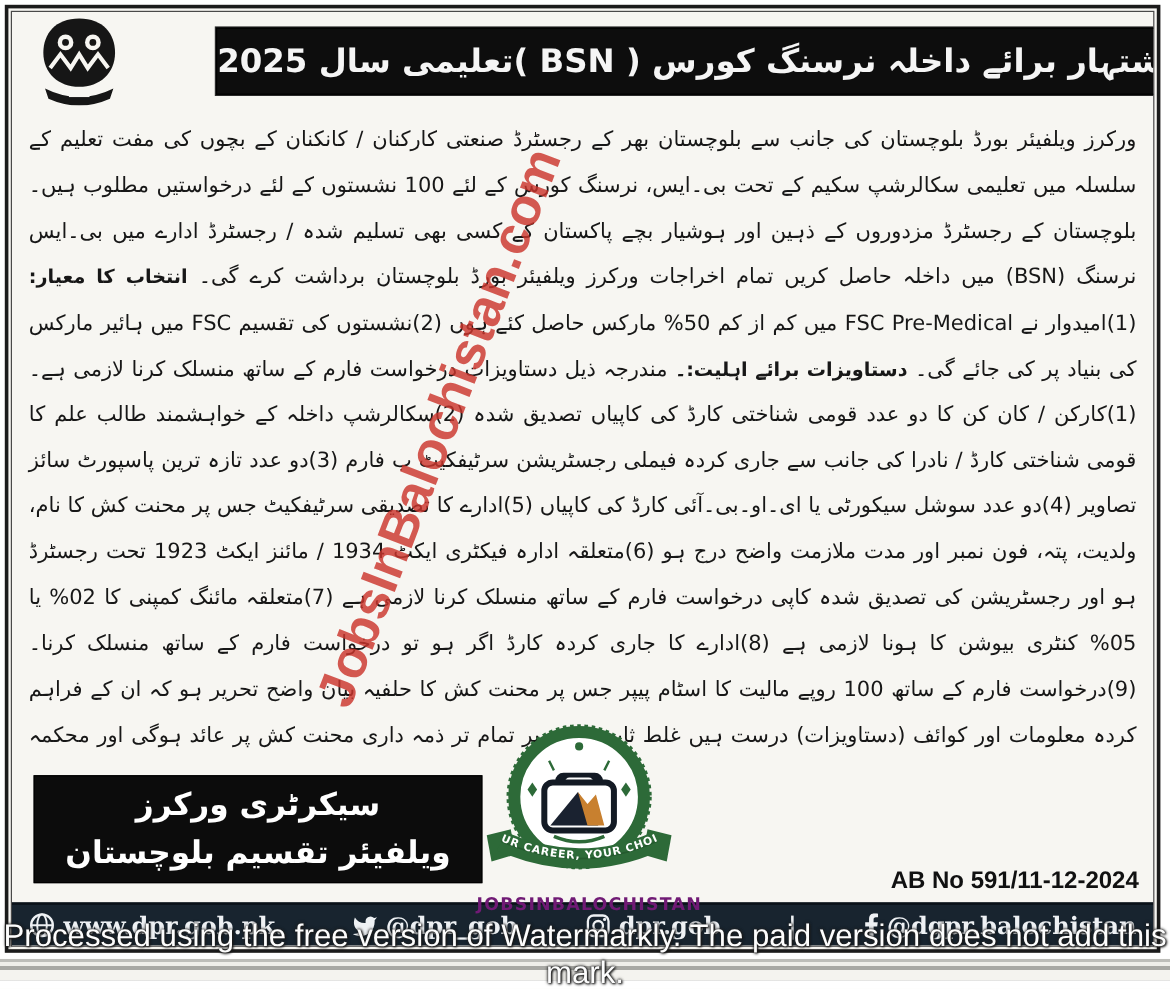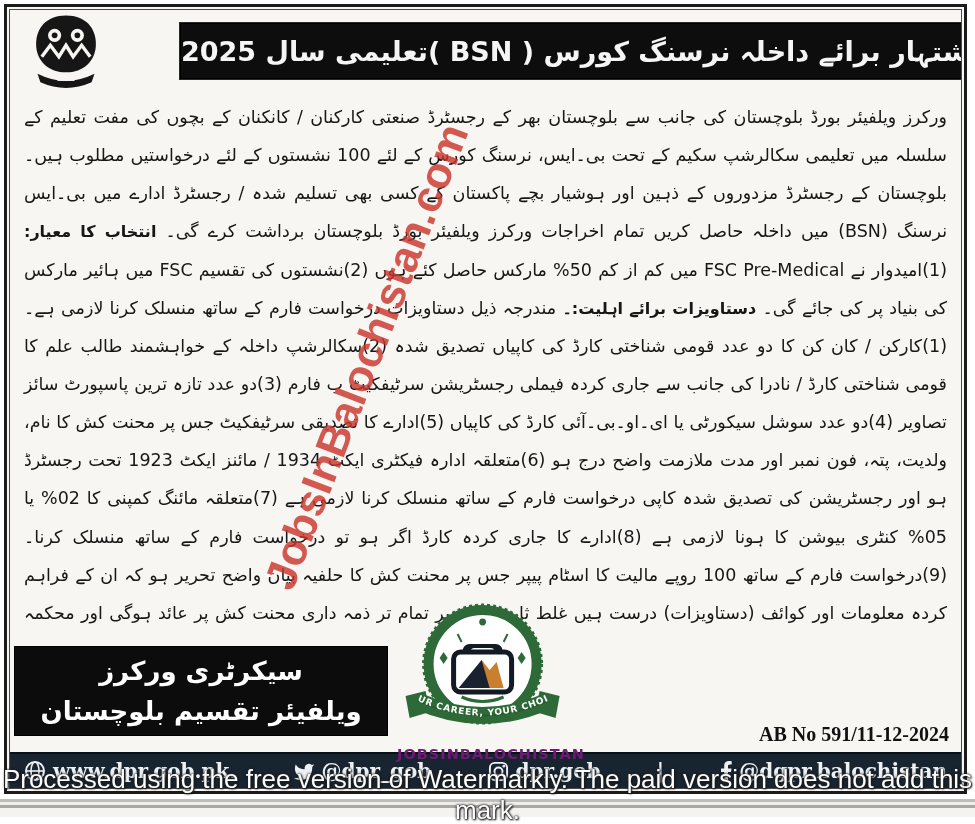--- a/index.html
+++ b/index.html
@@ -37,29 +37,29 @@
   .bodytext{
     flex:1;overflow:hidden;direction:rtl;text-align:justify;
     padding:6px 14px 0 14px;color:#171717;
     font-size:17.5px;line-height:2.18;
     font-family:"DejaVu Sans",sans-serif;
   }
   .hbold{font-weight:bold;font-size:16px;}
   
   .bottom{flex:0 0 122px;position:relative;}
   .sigbox{
-    position:absolute;left:4px;top:16px;width:372px;height:88px;
+    position:absolute;left:18px;top:16px;width:372px;height:88px;
     background:#0c0c0c;border:1px solid #000;
     display:flex;flex-direction:column;align-items:center;justify-content:center;
     direction:rtl;color:#fff;text-align:center;
   }
   .sigline{font-weight:bold;font-size:26px;line-height:1.55;font-family:"DejaVu Sans",sans-serif;}
   .abno{
     position:absolute;right:12px;bottom:6px;
-    font-family:Liberation Serif, serif;font-weight:bold;
+    font-family:Liberation Sans, sans-serif;font-weight:bold;
     font-size:20px;color:#111;
   }
   .jiblogo{
     position:absolute;left:50%;top:-30px;transform:translateX(-52%);
     width:170px;text-align:center;z-index:5;
   }
   .jibname{
     font-family:"DejaVu Sans",sans-serif;font-weight:bold;
     font-size:14.5px;letter-spacing:1px;color:#701a75;margin-top:-8px;
   }

